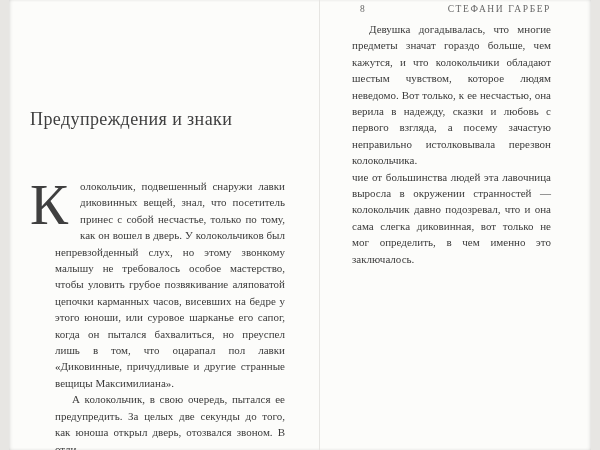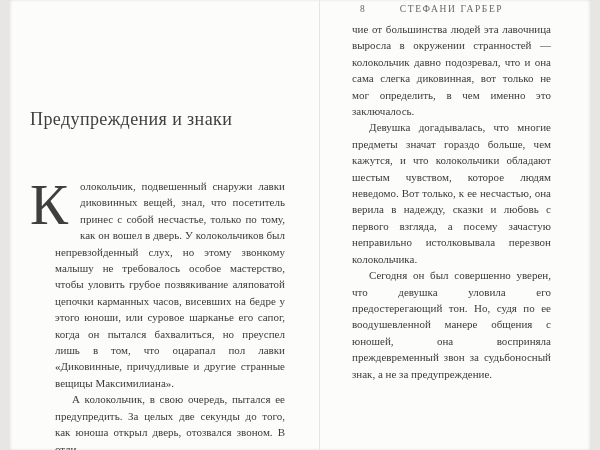--- a/index.html
+++ b/index.html
@@ -40,21 +40,21 @@
     color: var(--header-text, #666666);
   }
   .page-number {
     position: absolute;
     left: 8px;
     top: 0;
     letter-spacing: 0;
   }
   .running-title {
     display: block;
-    text-align: center;
+    text-align: right;
   }
   .chapter-title {
     position: absolute;
     top: 109px;
     left: 21px;
     margin: 0;
     font-size: 18px;
     font-weight: 400;
     letter-spacing: 0.4px;
     color: var(--title-text, #3f3f3f);
@@ -105,18 +105,17 @@
   <section>
     <h1 class="chapter-title">Предупреждения и знаки</h1>
     <div class="left-body">
       <p class="par"><span class="dropcap">К</span><span>олокольчик, подвешенный снаружи лавки диковинных вещей, знал, что посетитель принес с собой несчастье, только по тому, как он вошел в дверь. У колокольчиков был непревзойденный слух, но этому звонкому малышу не требовалось особое мастерство, чтобы уловить грубое позвякивание аляповатой цепочки карманных часов, висевших на бедре у этого юноши, или суровое шарканье его сапог, когда он пытался бахвалиться, но преуспел лишь в том, что оцарапал пол лавки «Диковинные, причудливые и другие странные вещицы Максимилиана».</span></p>
       <p class="par indent">А колокольчик, в свою очередь, пытался ее предупредить. За целых две секунды до того, как юноша открыл дверь, отозвался звоном. В отли-</p>
     </div>
   </section>
 
   <section>
     <div class="right-body">
+      <p class="par indent">Девушка догадывалась, что многие предметы значат гораздо больше, чем кажутся, и что колокольчики обладают шестым чувством, которое людям неведомо. Вот только, к ее несчастью, она верила в надежду, сказки и любовь с первого взгляда, а посему зачастую неправильно истолковывала перезвон колокольчика.</p>
       <p class="par">чие от большинства людей эта лавочница выросла в окружении странностей — колокольчик давно подозревал, что и она сама слегка диковинная, вот только не мог определить, в чем именно это заключалось.</p>
-      <p class="par indent">Девушка догадывалась, что многие предметы значат гораздо больше, чем кажутся, и что колокольчики обладают шестым чувством, которое людям неведомо. Вот только, к ее несчастью, она верила в надежду, сказки и любовь с первого взгляда, а посему зачастую неправильно истолковывала перезвон колокольчика.</p>
-      <p class="par indent">Сегодня он был совершенно уверен, что девушка уловила его предостерегающий тон. Но, судя по ее воодушевленной манере общения с юношей, она восприняла преждевременный звон за судьбоносный знак, а не за предупреждение.</p>
     </div>
   </section>
 </div>
 
 </body></html>

